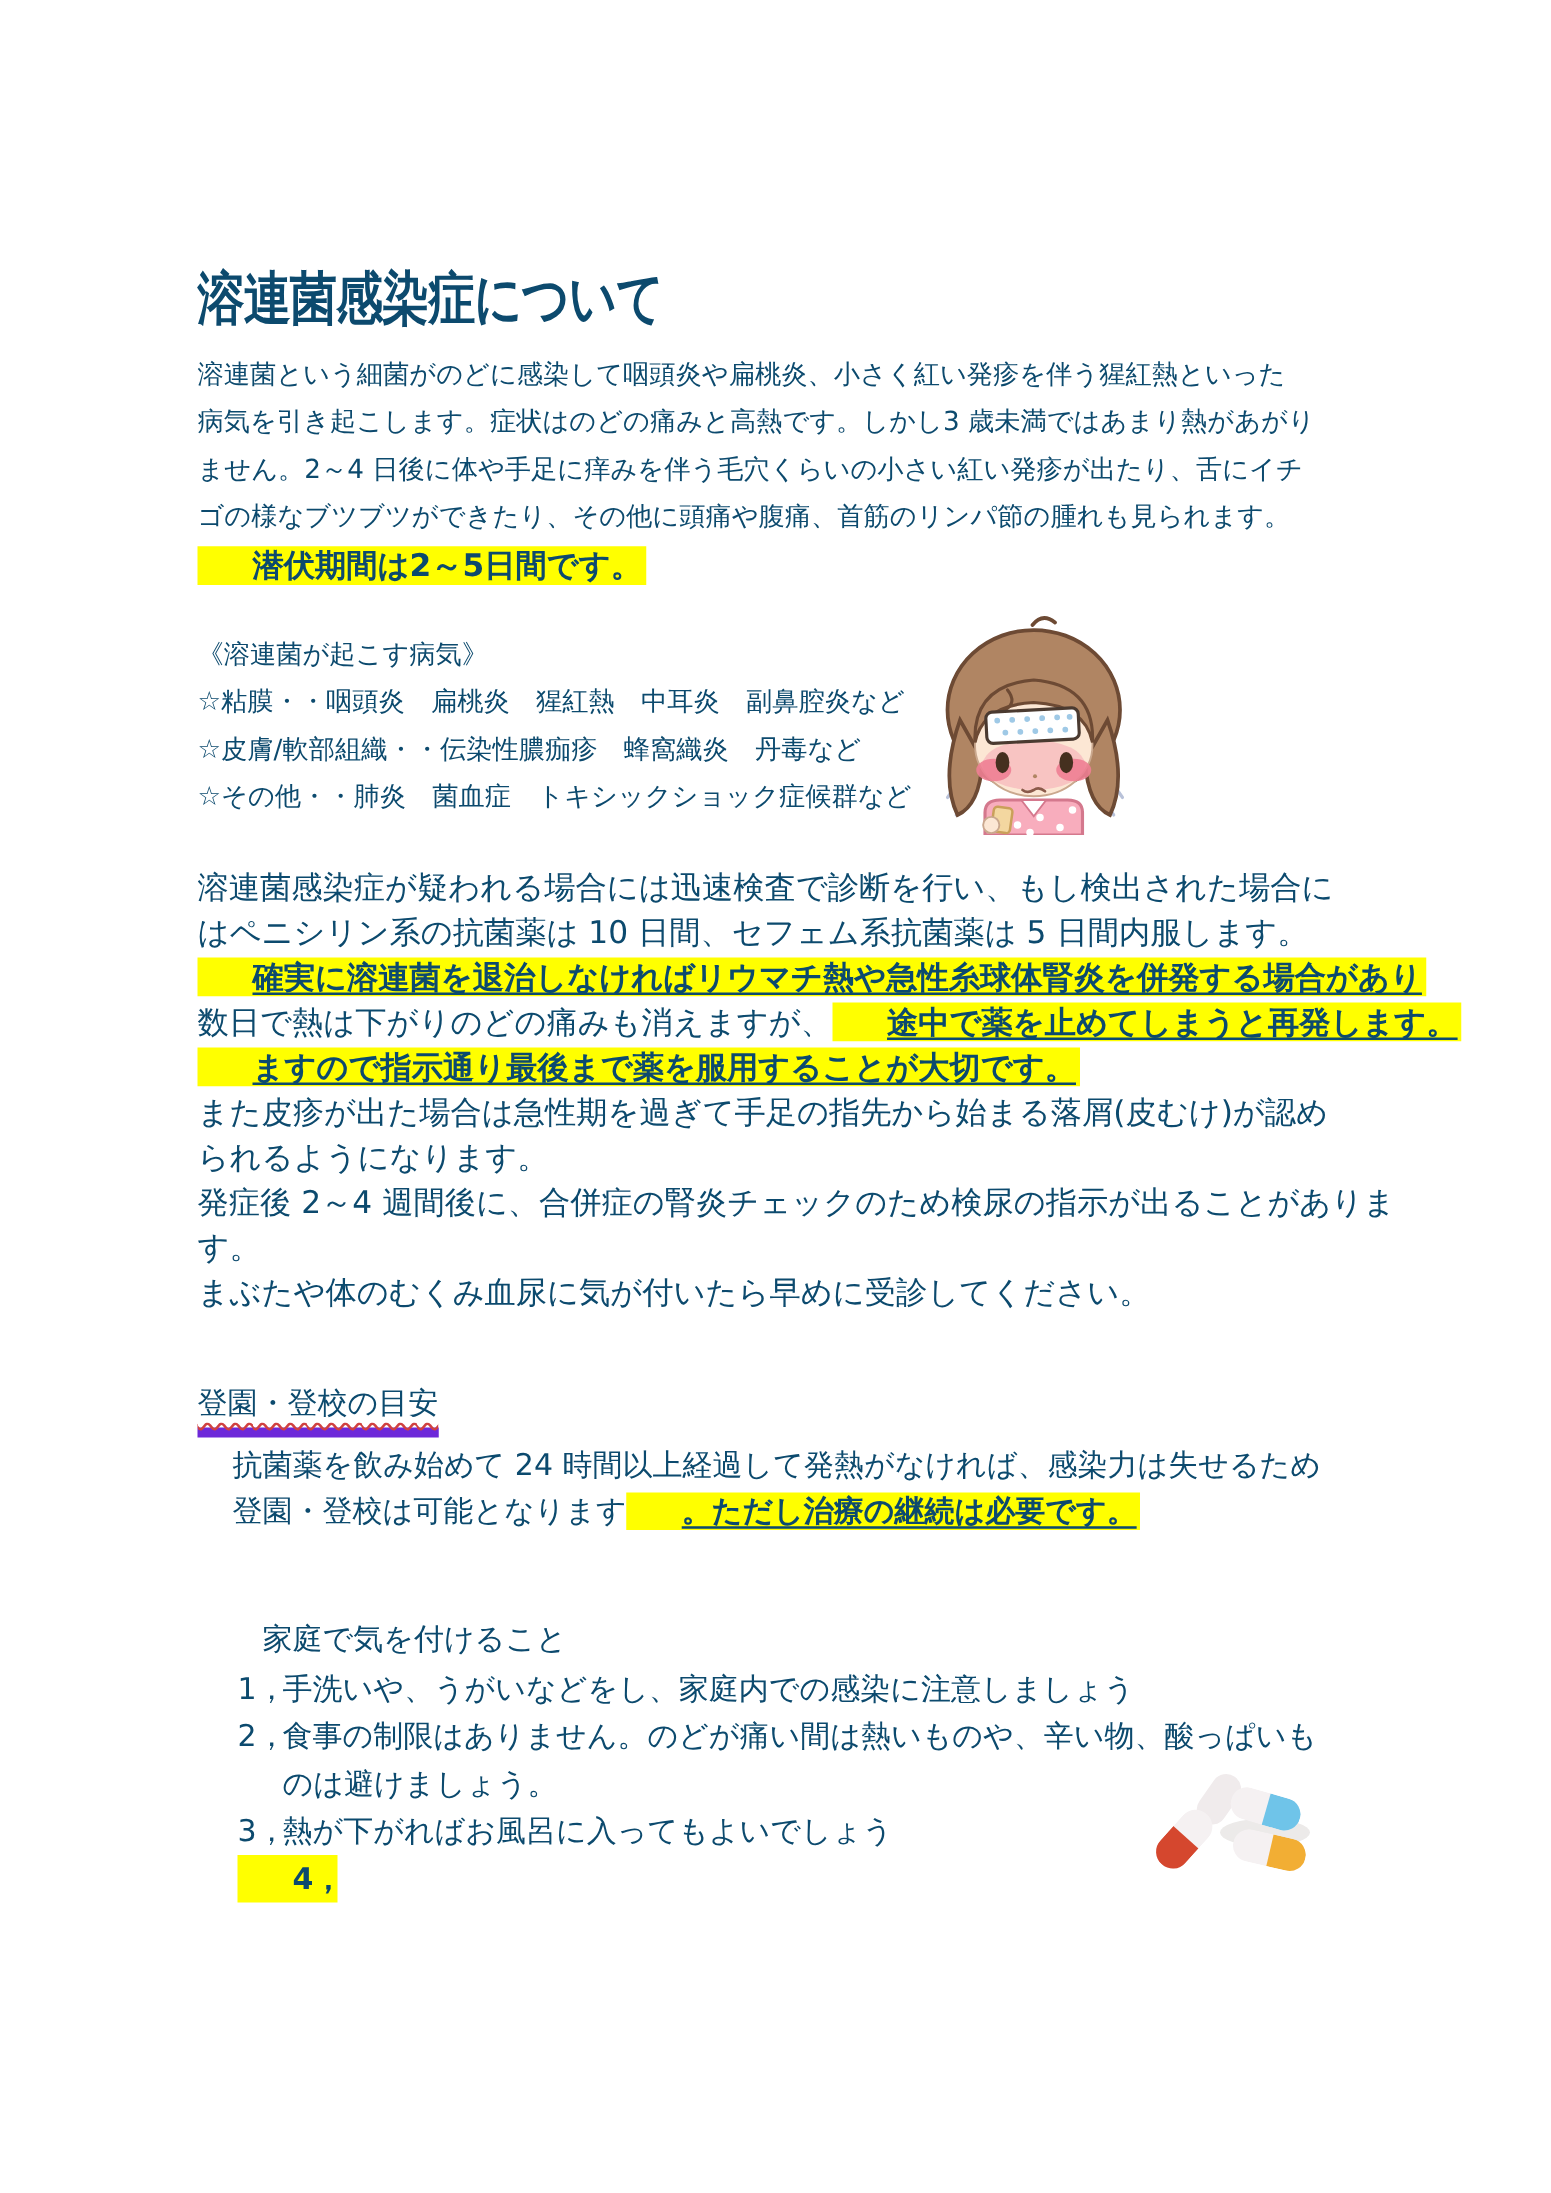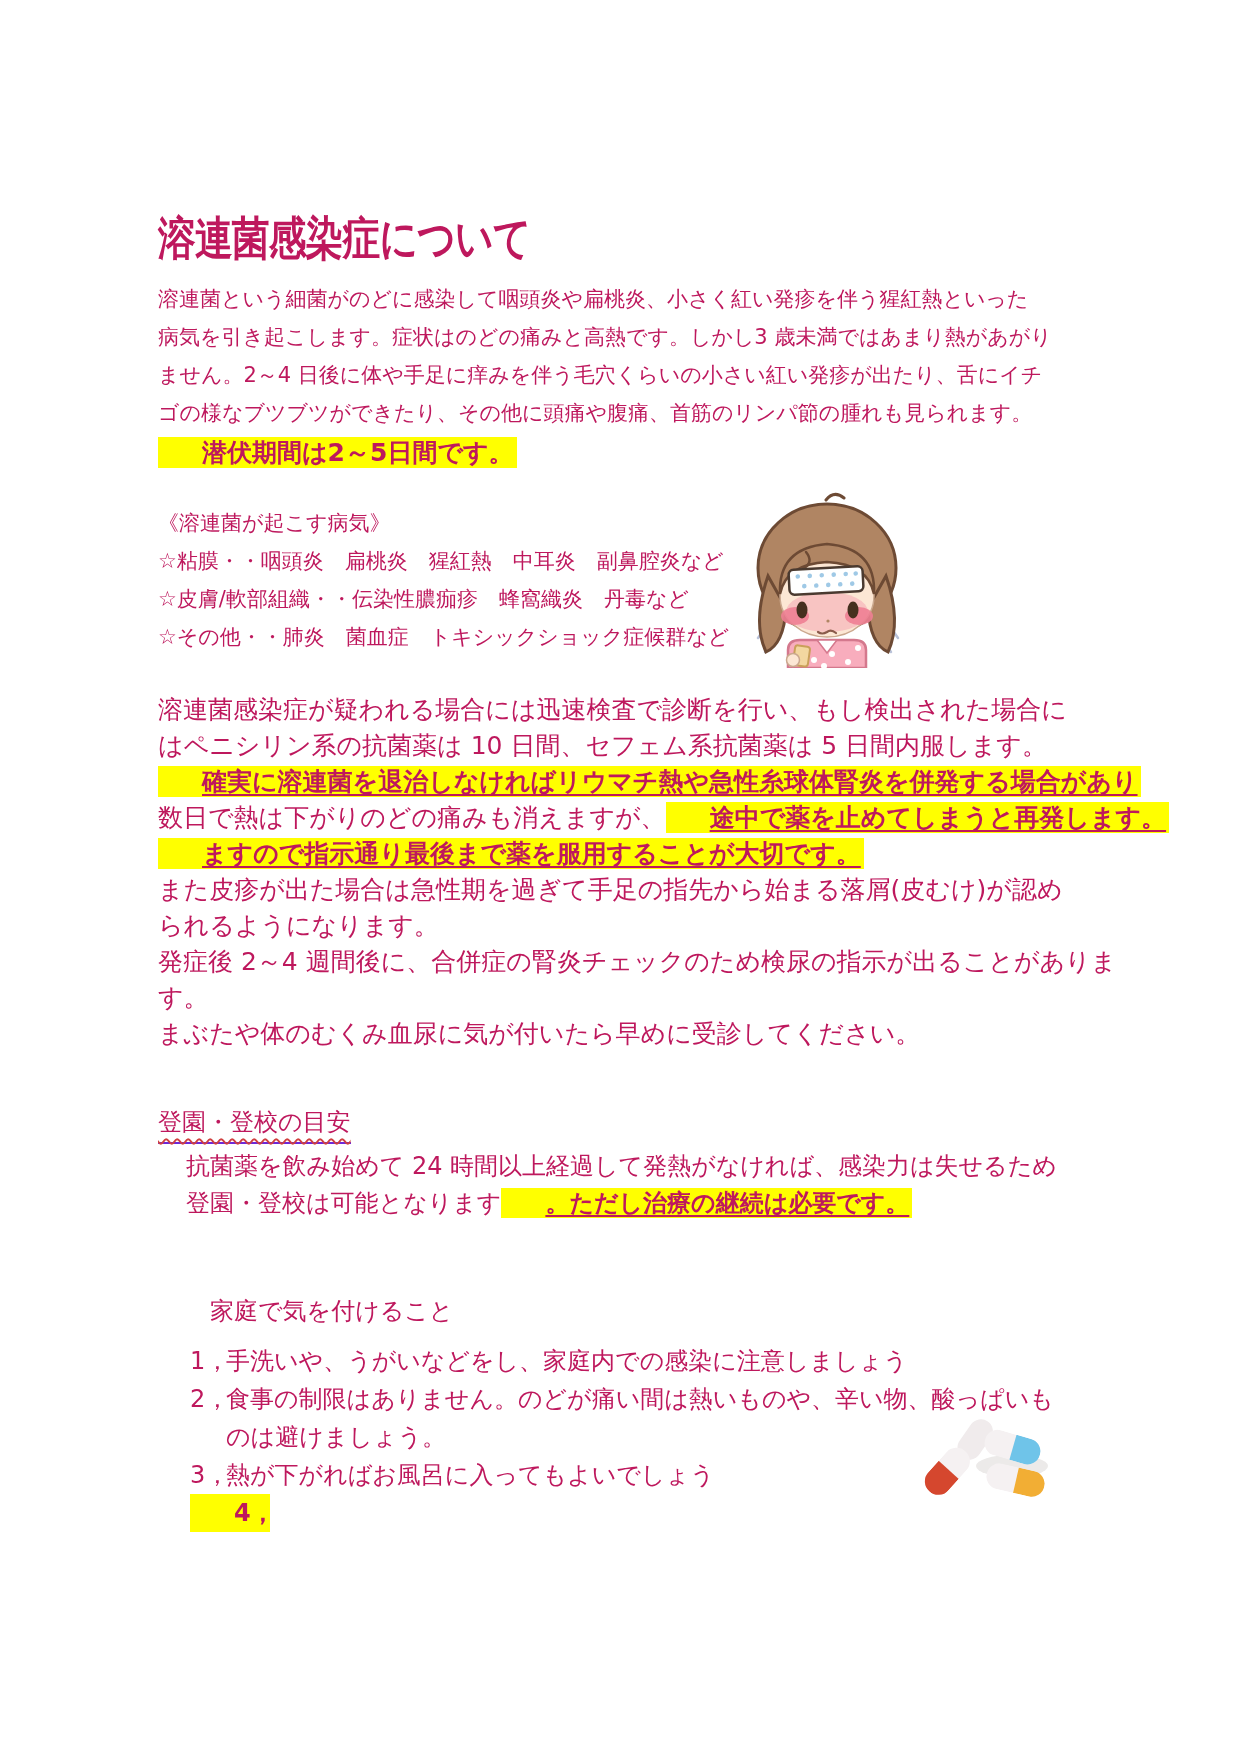--- a/index.html
+++ b/index.html
@@ -2,21 +2,21 @@
 <html lang="ja"><head>
 <meta charset="utf-8">
 <style>
   html,body{margin:0;padding:0;background:#8a8a8a;}
   .page{
     position:relative;
     width:1241px;height:1754px;
     margin:0 auto;
     background:#ffffff;
     font-family:"DejaVu Sans","Liberation Sans",sans-serif;
-    color:#be185d;
+    color:#0c4a6e;
     overflow:hidden;
   }
   .abs{position:absolute;}
   
   .doc-title{
     left:158px;top:208px;
     font-size:46px;font-weight:800;letter-spacing:-1px;
     transform:scaleX(0.82);transform-origin:left top;
     white-space:nowrap;
   }
@@ -28,26 +28,26 @@
   .u{text-decoration:underline;text-decoration-thickness:1.5px;text-underline-offset:4px;}
   .incubation{font-size:25px;}
   
   .diseases{left:158px;top:504px;font-size:21px;line-height:38px;}
   .diseases .line{white-space:nowrap;}
   
   .treatment{left:158px;top:692px;width:960px;font-size:25px;line-height:36px;}
   .treatment .line{white-space:nowrap;}
   
   .attendance{left:158px;top:1104px;font-size:24px;line-height:37px;}
-  .attendance .heading-wrap{display:inline-block;border-bottom:2px solid #6d28d9;padding-bottom:1px;margin-bottom:4px;}
+  .attendance .heading-wrap{display:inline-block;border-bottom:8px solid #6d28d9;padding-bottom:1px;margin-bottom:4px;}
   .wavy{text-decoration:underline wavy #d04040;text-decoration-thickness:1.5px;text-underline-offset:8px;}
   .attendance .body-line{padding-left:28px;white-space:nowrap;}
   
   .home{left:158px;top:1292px;font-size:24px;line-height:38px;}
-  .home .heading{padding-left:52px;margin-bottom:12px;}
+  .home .heading{padding-left:52px;margin-bottom:2px;}
   .home .item{display:flex;padding-left:32px;white-space:nowrap;}
   .home .num{width:36px;flex:0 0 36px;}
   .home .num.hl-num{background:#ffff00;}
   
   .girl-illo{left:736px;top:490px;width:182px;height:178px;}
   .pills-illo{left:910px;top:1414px;width:150px;height:95px;}
 </style>
 </head>
 <body>
 

